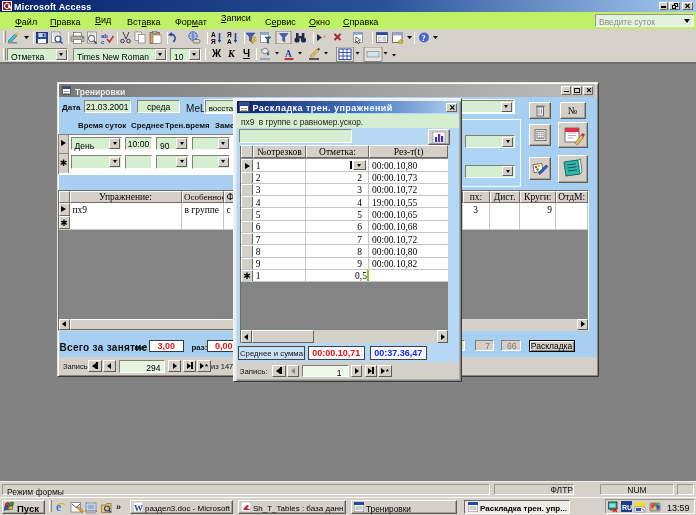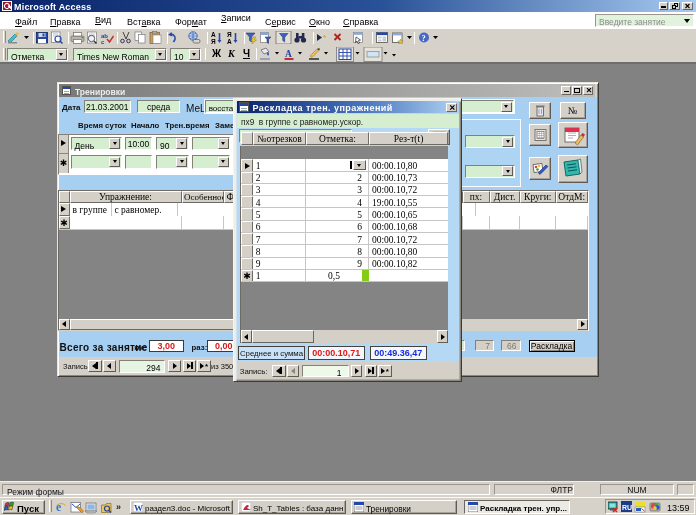--- a/index.html
+++ b/index.html
@@ -31,33 +31,33 @@
 <div class="ab raised2" style="left:669px;top:1.5px;width:11px;height:8px">
     <div class="ab" style="left:3.5px;top:.5px;width:4.5px;height:4px;border:1px solid #000"></div>
     <div class="ab" style="left:1.5px;top:2px;width:4.5px;height:4px;border:1px solid #000;background:#d4d0c8"></div>
   </div>
 <div class="ab raised2" style="left:681.5px;top:1.5px;width:11px;height:8px">
     <svg width="9" height="6" viewBox="0 0 9 6" style="position:absolute;left:0;top:0">
       <path d="M2.5 1 L6.5 5 M6.5 1 L2.5 5" stroke="#000" stroke-width="1.1"></path>
     </svg>
   </div>
 
-<div class="ab" style="left:0;top:12px;width:696px;height:17px;font-size:9px;color:#000;background:#ffffff">
+<div class="ab" style="left:0;top:12px;width:696px;height:17px;font-size:9px;color:#000;background:#bef264">
 <span class="ab" style="left:15px;top:4.5px"><u>Ф</u>айл</span>
 <span class="ab" style="left:50px;top:4.5px"><u>П</u>равка</span>
 <span class="ab" style="left:95px;top:3px"><u>В</u>ид</span>
 <span class="ab" style="left:127px;top:4.5px">Вст<u>а</u>вка</span>
 <span class="ab" style="left:175px;top:4.5px">Фор<u>м</u>ат</span>
 <span class="ab" style="left:221px;top:1px"><u>З</u>аписи</span>
 <span class="ab" style="left:265px;top:4.5px">С<u>е</u>рвис</span>
 <span class="ab" style="left:309px;top:4.5px"><u>О</u>кно</span>
 <span class="ab" style="left:343px;top:4.5px"><u>С</u>правка</span>
 </div>
 <div class="ab" style="left:595px;top:13.5px;width:99px;height:13px;background:#e2f3dd;border:1px solid;border-color:#9a958d #fff #fff #9a958d">
-    <span style="position:absolute;left:3px;top:2.5px;font-size:8.5px;color:#8c8c8c">Введите занятие</span>
+    <span style="position:absolute;left:3px;top:2.5px;font-size:8.5px;color:#8c8c8c">Введите суток</span>
     <span class="arr-d" style="position:absolute;right:3px;top:4px"></span>
   </div>
 
 <div class="ab" style="left:0;top:29px;width:696px;height:17px;background:#d6d2ca">
 <div class="ab" style="left:3px;top:2px;width:3px;height:12px;border-left:1px solid #fff;border-right:1px solid #8f8a82"></div>
 <svg class="ab" style="left:7px;top:2px;position:absolute" width="432" height="13" viewBox="0 0 432 13">
 
 <path d="M1 10 L8 3 L10 5 L3 12 Z" fill="#39c0d4" stroke="#1a6f7e" stroke-width=".6"></path>
       <path d="M8 3 l2-2 2 2 -2 2z" fill="#e8b84c"></path>
       <rect x="1" y="11" width="9" height="1.5" fill="#8a8a8a"></rect>
@@ -244,21 +244,21 @@
 <div class="ab green sunk" style="left:136.7px;top:100.2px;width:43.7px;height:13.3px;font-size:8.5px;text-align:center;line-height:12px">среда</div>
 <div class="ab" style="left:186px;top:103px;font-size:10px;font-weight:normal;color:#101010">МеЦ</div>
 <div class="ab green sunk" style="left:205.2px;top:100.2px;width:308.8px;height:13.3px;outline:1.5px solid #f8fbff">
     <span class="ab" style="left:2.5px;top:3px;font-size:8px">восстановление</span>
     <span class="ab combobtn" style="right:1px;top:.5px;width:11px;height:10.5px">
       <span class="arr-d2"></span>
     </span>
   </div>
 
 <div class="ab" style="left:78px;top:121px;font-size:7.8px;font-weight:bold;color:#101010">Время суток</div>
-<div class="ab" style="left:131px;top:121px;font-size:7.8px;font-weight:bold;color:#101010">Начало</div>
+<div class="ab" style="left:131px;top:121px;font-size:7.8px;font-weight:bold;color:#101010">Среднее</div>
 <div class="ab" style="left:165px;top:121px;font-size:7.8px;font-weight:bold;color:#101010">Трен.время</div>
 <div class="ab" style="left:215px;top:121px;font-size:7.8px;font-weight:bold;color:#101010">Заметки</div>
 
 <div class="ab sunk" style="left:58px;top:133.5px;width:390px;height:41px;background:#fff"></div>
 <div class="ab" style="left:59px;top:134.5px;width:10px;height:19px;background:#d4d0c8;border-right:1px solid #8a857d;border-bottom:1px solid #8a857d">
     <span style="position:absolute;left:2px;top:5.5px;width:0;height:0;border-top:3.5px solid transparent;border-bottom:3.5px solid transparent;border-left:5px solid #000"></span>
   </div>
 <div class="ab" style="left:59px;top:153.5px;width:10px;height:19.5px;background:#d4d0c8;border-right:1px solid #8a857d;font-size:9px;text-align:center;line-height:19px">✱</div>
 <div class="ab green sunk" style="left:70.5px;top:136.5px;width:51px;height:13.5px">
     <span class="ab" style="left:3px;top:3px;font-size:8.5px">День</span>
@@ -350,20 +350,21 @@
 <div class="hdrcell" style="width:82.5px">Кол-во:</div>
 <div class="hdrcell" style="width:27px">пх:</div>
 <div class="hdrcell" style="width:30px">Дист.</div>
 <div class="hdrcell" style="width:36.5px">Круги:</div>
 <div class="hdrcell" style="width:31.5px">ОтдМ:</div>
 </div>
 <div class="ab" style="left:58.5px;top:202.5px;width:529.5px;height:13px;display:flex;background:#fff;font-family:'Liberation Serif',serif;font-size:9.5px">
 <div class="selcell" style="width:11px;flex:none">
       <span style="position:absolute;left:2.5px;top:3px;width:0;height:0;border-top:3.5px solid transparent;border-bottom:3.5px solid transparent;border-left:5px solid #000"></span>
     </div>
+<div style="width:112px;flex:none;border-right:1px solid #c6c6c6;padding:2px 0 0 3px">пх9</div>
 <div style="width:42px;flex:none;border-right:1px solid #c6c6c6;padding:2px 0 0 3px">в группе</div>
 <div style="width:66.5px;flex:none;border-right:1px solid #c6c6c6;padding:2px 0 0 3px">с равномер.</div>
 <div style="width:90px;flex:none;border-right:1px solid #c6c6c6"></div>
 <div style="width:82.5px;flex:none;border-right:1px solid #c6c6c6"></div>
 <div style="width:27px;flex:none;border-right:1px solid #c6c6c6;padding:2px 0 0 0;text-align:center">3</div>
 <div style="width:30px;flex:none;border-right:1px solid #c6c6c6"></div>
 <div style="width:36.5px;flex:none;border-right:1px solid #c6c6c6;padding:2px 3px 0 0;text-align:right">9</div>
 <div style="width:31.5px;flex:none;border-right:1px solid #c6c6c6"></div>
 </div>
 <div class="ab" style="left:58.5px;top:215.5px;width:529.5px;height:14px;display:flex;background:#fff;border-bottom:1px solid #c6c6c6">
@@ -413,21 +414,21 @@
     <span style="width:0;height:0;border-top:3px solid transparent;border-bottom:3px solid transparent;border-left:4.5px solid #000"></span>
   </div>
 <div class="navbtn ab" style="left:182.9px;top:359.5px;width:13.5px;height:12.5px">
     <span style="width:0;height:0;border-top:3px solid transparent;border-bottom:3px solid transparent;border-left:4.5px solid #000"></span>
     <span style="width:1.5px;height:7px;background:#000;margin-left:.5px"></span>
   </div>
 <div class="navbtn ab" style="left:197px;top:359.5px;width:14px;height:12.5px">
     <span style="width:0;height:0;border-top:3px solid transparent;border-bottom:3px solid transparent;border-left:4.5px solid #000"></span>
     <span style="font-size:8px;font-weight:bold;margin-left:1px;margin-top:1px">*</span>
   </div>
-<div class="ab" style="left:211px;top:362px;font-size:7.5px;color:#101010">из 350</div>
+<div class="ab" style="left:211px;top:362px;font-size:7.5px;color:#101010">из 147</div>
 
 <div class="ab" style="left:233.2px;top:97.8px;width:229px;height:284.7px;background:#b5d9f5;border:1px solid;border-color:#f6f4f0 #3c3a36 #3c3a36 #f6f4f0;box-shadow:inset 2.5px 2.5px 0 #efede8,inset -1.5px -1.5px 0 #8a857d;z-index:30"></div>
 <div class="ab" style="left:240.3px;top:146.3px;width:1px;height:197px;background:#6e6a64;z-index:31"></div>
 <div class="ab" style="left:237px;top:101px;width:222px;height:12.3px;background:linear-gradient(90deg,#0a246a,#4a77c0 58%,#b0d2f2);z-index:31"></div>
 <div class="ab" style="left:238.5px;top:102px;width:10px;height:10px;background:#fff;border:1px solid #55514b;z-index:32">
     <div class="ab" style="left:0;top:0;width:8px;height:3px;background:#2448a8"></div>
     <div class="ab" style="left:1px;top:4.5px;width:6px;height:1px;background:#9aa"></div>
     <div class="ab" style="left:1px;top:6.5px;width:6px;height:1px;background:#9aa"></div>
   </div>
 <div class="ab" style="left:252.5px;top:103px;font-size:9px;font-weight:bold;color:#fff;z-index:32;letter-spacing:.45px">Раскладка трен. упражнений</div>
@@ -441,21 +442,21 @@
   </div>
 <div class="ab green sunk" style="left:239.3px;top:129.3px;width:113px;height:13.8px;z-index:31"></div>
 <div class="ab raised" style="left:428px;top:129px;width:22px;height:15.8px;z-index:31"><svg width="20" height="13" viewBox="0 0 20 13">
       <rect x="4" y="1" width="12" height="11" fill="#fff" stroke="#888" stroke-width=".6"></rect>
       <rect x="6" y="6" width="2.2" height="5" fill="#2040c0"></rect>
       <rect x="9" y="3" width="2.2" height="8" fill="#8a2aa0"></rect>
       <rect x="12" y="5" width="2.2" height="6" fill="#2040c0"></rect>
     </svg></div>
 
 <div class="ab" style="left:240.8px;top:146.3px;width:207.4px;height:183.7px;background:#848484;z-index:31"></div>
-<div class="ab" style="left:240.8px;top:132px;width:207.4px;height:13px;display:flex;z-index:32">
+<div class="ab" style="left:240.8px;top:145px;width:207.4px;height:13px;display:flex;z-index:32">
 <div class="hdrcell" style="width:12.5px"></div>
 <div class="hdrcell" style="width:52.7px">№отрезков</div>
 <div class="hdrcell" style="width:63px">Отметка:</div>
 <div class="hdrcell" style="width:79.2px">Рез-т(t)</div>
 </div>
 <div class="ab" id="dlgrows" style="left:240.8px;top:159.3px;width:207.4px;z-index:32;font-family:'Liberation Serif',serif;font-size:9.5px">
     <div style="position:relative;height:12.3px;display:flex;background:#fff;border-bottom:1px solid #c6c6c6">
       <div class="selcell" style="width:12.5px;flex:none;position:relative;border-bottom:none">
         <span style="position:absolute;left:3px;top:2.5px;width:0;height:0;border-top:3.5px solid transparent;border-bottom:3.5px solid transparent;border-left:5px solid #000"></span>
       </div>
@@ -514,38 +515,38 @@
       <div class="selcell" style="width:12.5px;flex:none;position:relative;border-bottom:none"></div>
       <div style="width:52.7px;flex:none;border-right:1px solid #c6c6c6;padding-left:2.5px;padding-top:1.5px">9</div>
       <div style="width:63px;flex:none;border-right:1px solid #c6c6c6;text-align:right;padding-right:6px;padding-top:1.5px;position:relative">9</div>
       <div style="width:79.2px;flex:none;padding-left:3px;padding-top:1.5px">00:00.10,82</div>
     </div>
     <div style="position:relative;height:12.3px;display:flex;background:#fff;border-bottom:1px solid #c6c6c6">
       <div class="selcell" style="width:12.5px;flex:none;position:relative;border-bottom:none">
         <span style="position:absolute;left:1.5px;top:0px;font-size:9px">✱</span>
       </div>
       <div style="width:52.7px;flex:none;border-right:1px solid #c6c6c6;padding-left:2.5px;padding-top:1.5px">1</div>
-      <div style="width:63px;flex:none;border-right:7px solid #84cc16;text-align:center;padding-right:0;padding-top:1.5px;position:relative">0,5</div>
+      <div style="width:63px;flex:none;border-right:2px solid #84cc16;text-align:right;padding-right:0;padding-top:1.5px;position:relative">0,5</div>
       <div style="width:79.2px;flex:none;padding-left:3px;padding-top:1.5px"></div>
     </div>
   </div>
 
 <div class="ab" style="left:240.8px;top:330.3px;width:207.4px;height:13px;background:#d4d0c8;z-index:32">
 <div class="navbtn ab" style="left:0;top:0;width:11px;height:12.5px">
       <span style="width:0;height:0;border-top:3px solid transparent;border-bottom:3px solid transparent;border-right:4px solid #000"></span>
     </div>
 <div class="ab raised2" style="left:11px;top:0;width:62px;height:12.5px"></div>
 <div class="navbtn ab" style="right:0;top:0;width:11px;height:12.5px">
       <span style="width:0;height:0;border-top:3px solid transparent;border-bottom:3px solid transparent;border-left:4px solid #000"></span>
     </div>
 </div>
 
 <div class="ab" style="left:238px;top:345.5px;width:67px;height:14px;background:#c9e2f8;border:1px solid #45413c;font-size:7.8px;text-align:center;line-height:13px;z-index:32;color:#101010;white-space:nowrap;overflow:hidden">Среднее и сумма</div>
 <div class="ab" style="left:307.5px;top:345.5px;width:57.5px;height:14px;background:#f4f8fc;border:1px solid #45413c;font-size:9px;font-weight:bold;color:#e01818;text-align:center;line-height:13px;z-index:32">00:00.10,71</div>
-<div class="ab" style="left:370px;top:345.5px;width:56.5px;height:14px;background:#f4f8fc;border:1px solid #45413c;font-size:9px;font-weight:bold;color:#1828e0;text-align:center;line-height:13px;z-index:32">00:49.36,47</div>
+<div class="ab" style="left:370px;top:345.5px;width:56.5px;height:14px;background:#f4f8fc;border:1px solid #45413c;font-size:9px;font-weight:bold;color:#1828e0;text-align:center;line-height:13px;z-index:32">00:37.36,47</div>
 
 <div class="ab" style="left:236.7px;top:361.5px;width:222.5px;height:17.3px;background:#d4d0c8;z-index:31"></div>
 <div class="ab" style="left:239.7px;top:366.5px;font-size:7.8px;color:#101010;z-index:32">Запись:</div>
 <div class="navbtn ab" style="left:272px;top:364.8px;width:13.5px;height:12px;z-index:32">
     <span style="width:0;height:0;border-top:3px solid transparent;border-bottom:3px solid transparent;border-right:4.5px solid #000"></span>
     <span style="width:1.5px;height:7px;background:#000;margin-left:.5px"></span>
   </div>
 <div class="navbtn ab" style="left:286.8px;top:364.8px;width:12.2px;height:12px;z-index:32">
     <span style="width:0;height:0;border-top:3px solid transparent;border-bottom:3px solid transparent;border-right:4.5px solid #8a867e"></span>
   </div>

